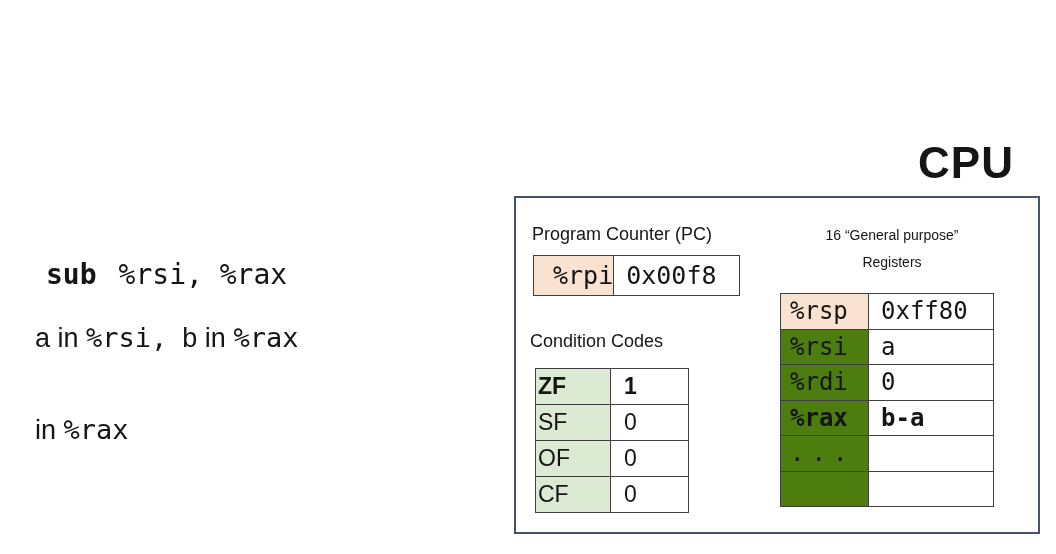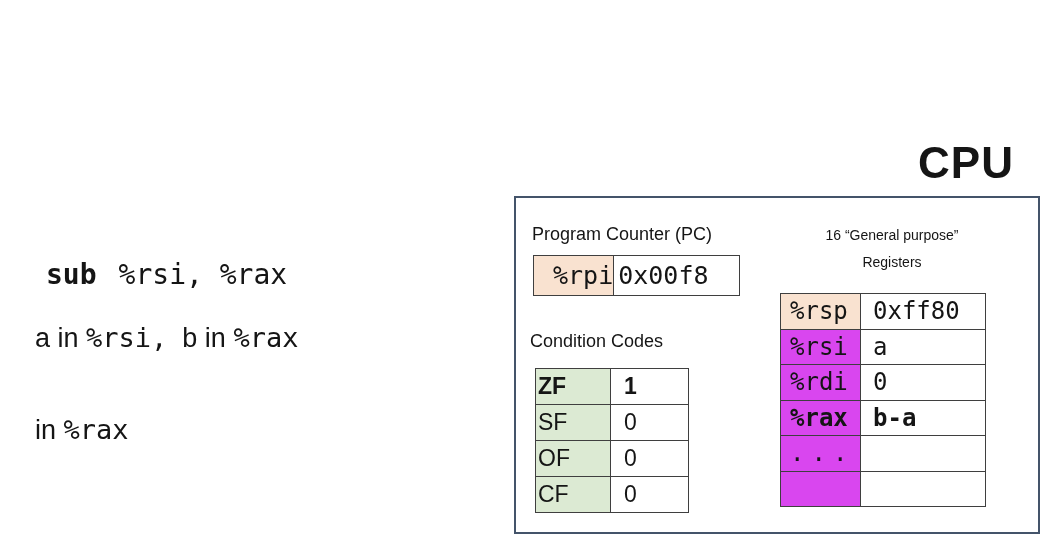--- a/index.html
+++ b/index.html
@@ -33,39 +33,39 @@
   .sec-label { font-size:18px; white-space:nowrap; }
   .pc-label  { left:532px; top:224px; }
   .cc-label  { left:530px; top:331px; }
   .reg-heading { left:772px; top:222px; width:240px; text-align:center;
                  font-size:14px; line-height:27px; white-space:nowrap; }
 
   table { border-collapse:collapse; }
   td { border:1.5px solid #3f3f3f; vertical-align:middle; background:#ffffff; }
   .peach { background:#f9e2d0; }
   .green { background:#dcead3; }
-  .blue  { background:#d946ef; }
+  .blue  { background:#4d7c0f; }
   .b { font-weight:bold; }
 
   
   .pc-table { left:533px; top:255px; }
   .pc-table td { height:40px; font-family:"DejaVu Sans Mono", monospace; font-size:25px; }
   .pc-table td.name { width:79px; padding-left:19px; }
-  .pc-table td.val  { width:126px; padding-left:4px; }
+  .pc-table td.val  { width:126px; padding-left:12px; }
 
   
   .cc-table { left:535px; top:368px; }
   .cc-table td { height:36px; font-size:23px; }
   .cc-table td.name { width:75px; padding-left:2px; }
   .cc-table td.val  { width:78px; padding-left:13px; }
 
   
   .reg-table { left:780px; top:293px; }
   .reg-table td { height:35.5px; font-family:"DejaVu Sans Mono", monospace; font-size:24px; }
-  .reg-table td.name { width:80px; padding-left:9px; }
+  .reg-table td.name { width:88px; padding-left:9px; }
   .reg-table td.val  { width:125px; padding-left:12px; }
   .dots { letter-spacing:7px; }
 </style>
 </head>
 <body>
 
 <div class="slide">
 
 
   <div class="abs instr mono"><span class="op">sub</span><span>%rsi, %rax</span></div>

